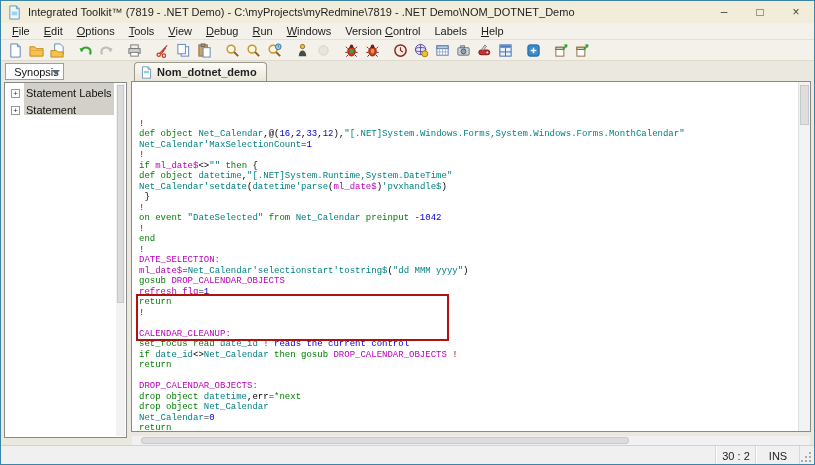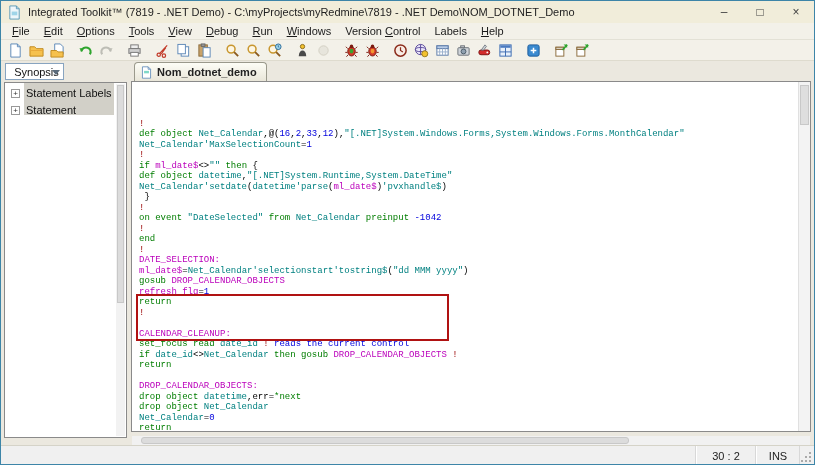--- a/index.html
+++ b/index.html
@@ -46,21 +46,21 @@
   .t-s{color:var(--str);} .t-c{color:var(--cmt);margin-top:20px;} .t-r{color:var(--bang);} .t-x{color:var(--plain);}
   .ann-box { position:absolute; left:4px; width:313px; border:2px solid var(--box); pointer-events:none; }
   .vscroll { position:absolute; right:0; top:0; width:12px; bottom:0; background:#f3f3f3; border-left:1px solid #e0e0e0; }
   .vscroll .thumb { position:absolute; left:1px; right:1px; top:3px; height:40px; background:#dedede; border:1px solid #c8c8c8; }
   .hscroll { position:absolute; left:131px; top:435px; width:678px; height:9px; background:#f1f1f1; }
   .hscroll .thumb { position:absolute; left:9px; top:1px; width:72%; height:7px; background:#dcdcdc; border:1px solid #c8c8c8; border-radius:3px; }
 
   
   .statusbar { position:absolute; left:0; right:0; top:444px; height:20px; background:#f0f0f0; border-top:1px solid #d5d3c8; display:flex; align-items:stretch; }
   .sb-fill { flex:1; border-right:1px solid #d8d8d8; }
-  .sb-cell { width:60px; display:flex; align-items:center; justify-content:center; font-size:11px; color:#222; border-right:1px solid #d8d8d8; border-left:1px solid #fff; }
+  .sb-cell { width:40px; display:flex; align-items:center; justify-content:center; font-size:11px; color:#222; border-right:1px solid #d8d8d8; border-left:1px solid #fff; }
   .sb-cell.mode { width:44px; }
   .grip { width:14px; position:relative; }
   .grip i { position:absolute; width:2px; height:2px; background:#aaa; }
 </style>
 </head>
 <body>
 
 <div class="window">
 
   <div class="titlebar">

